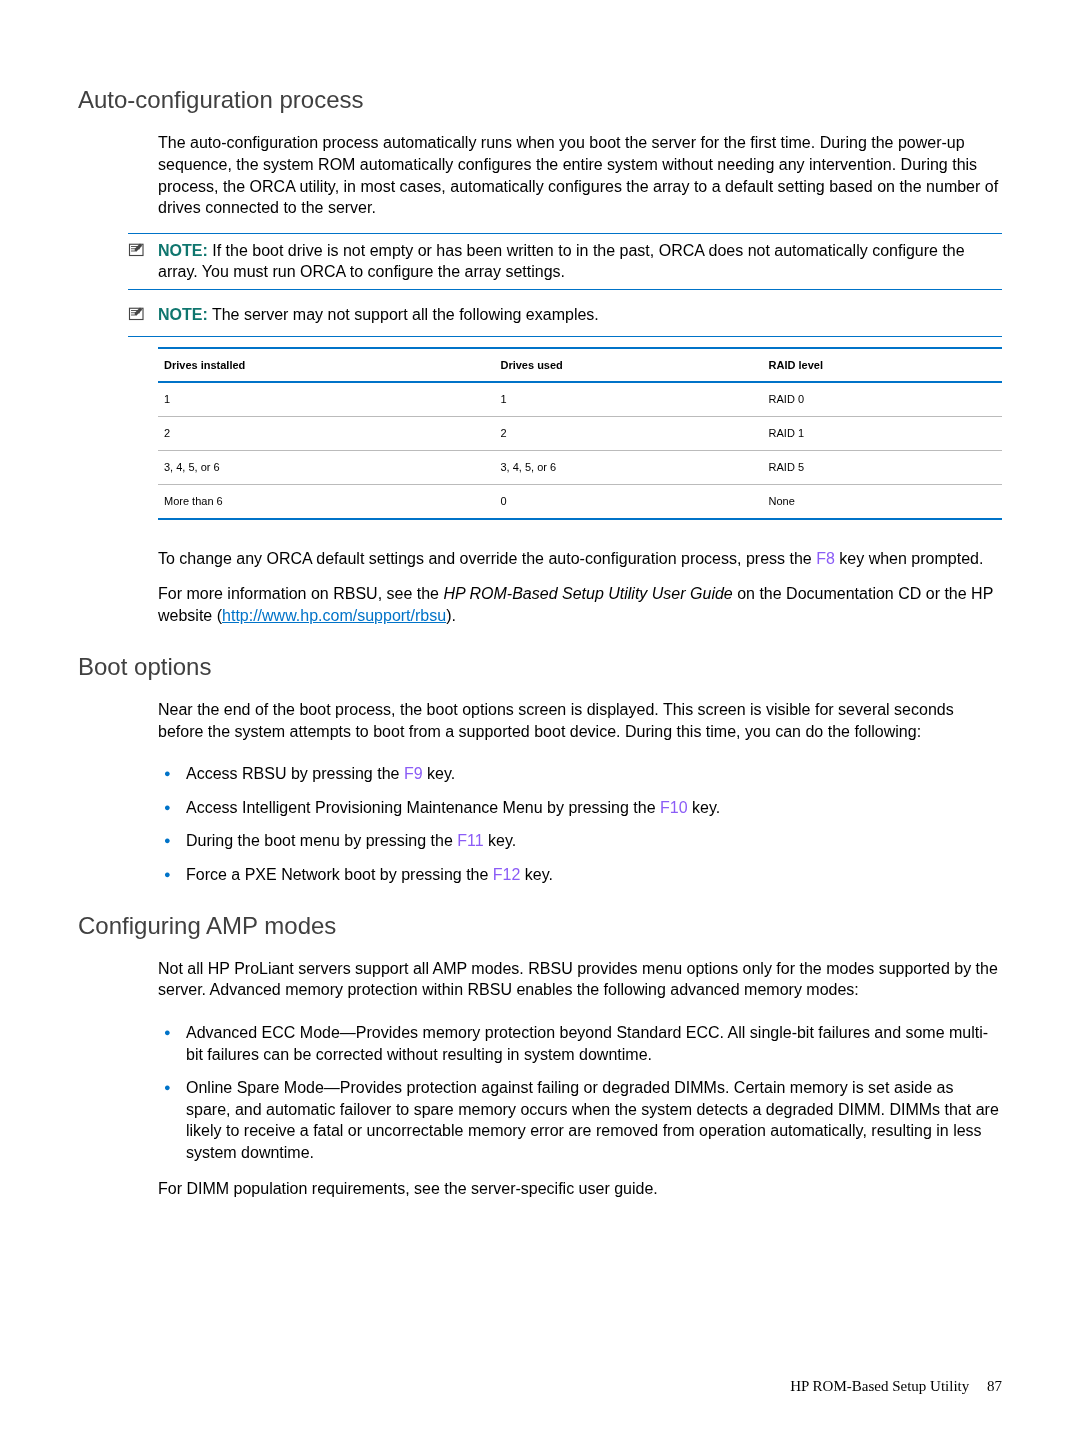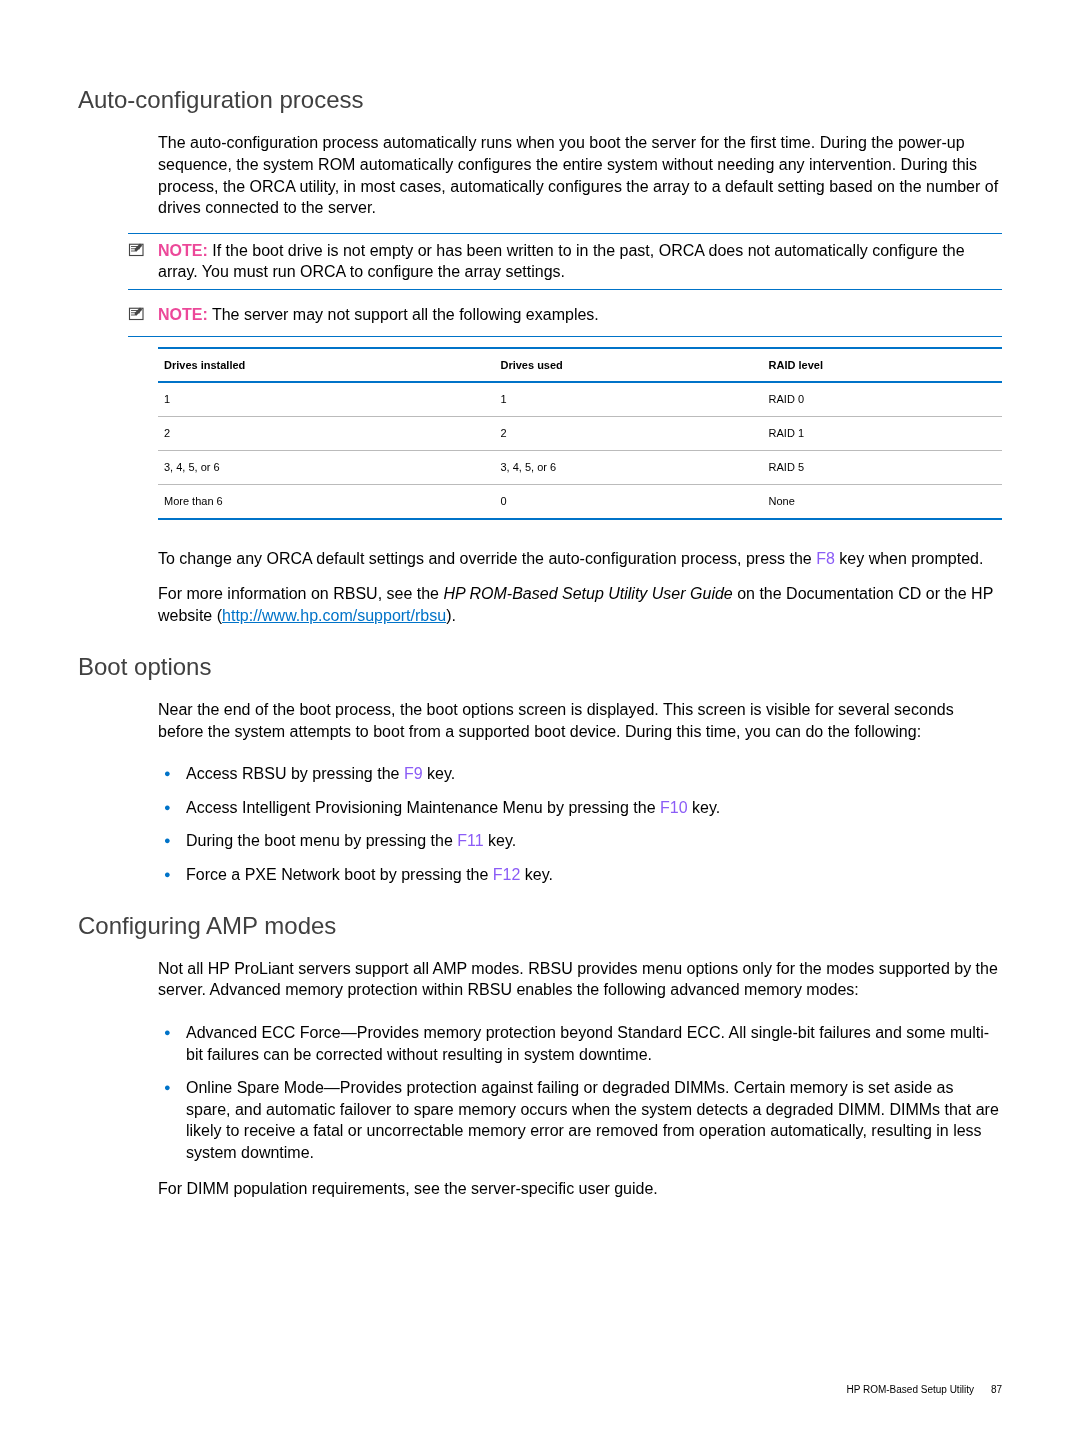--- a/index.html
+++ b/index.html
@@ -34,21 +34,21 @@
     }
     .note-block + .note-block { border-top: none; justify-content: center; }
     .note-icon {
       flex: 0 0 24px;
       margin-right: 6px;
       margin-top: 2px;
     }
     .note-icon svg { width: 18px; height: 18px; }
     .note-text { flex: 1; }
     .note-label {
-      color: #ec4899;
+      color: #0f766e;
       font-weight: bold;
     }
     table.drives {
       border-collapse: collapse;
       width: 100%;
       margin: 8px 0 28px 0;
       font-size: 11px;
     }
     table.drives th, table.drives td {
       text-align: left;
@@ -82,21 +82,22 @@
       top: 0;
       color: #0073c8;
       font-size: 11px;
       line-height: 20px;
     }
     .italic { font-style: italic; }
     .footer {
       position: absolute;
       bottom: 42px;
       right: 78px;
-      font-size: 10px;
+      font-size: 15px;
+      font-family: Liberation Serif, serif;
     }
     .page-num { margin-left: 14px; }
     .notes-wrap { margin-left: 50px; margin-bottom: 10px; }
   </style>
 </head>
 <body>
 
 <h2 class="section">Auto-configuration process</h2>
 <div class="indent">
   <p>The auto-configuration process automatically runs when you boot the server for the first time. During the power-up sequence, the system ROM automatically configures the entire system without needing any intervention. During this process, the ORCA utility, in most cases, automatically configures the array to a default setting based on the number of drives connected to the server.</p>
@@ -190,21 +191,21 @@
     <li>
       <span>Force a PXE Network boot by pressing the </span><span class="key">F12</span><span> key.</span>
     </li>
   </ul>
 </div>
 
 <h2 class="section">Configuring AMP modes</h2>
 <div class="indent">
   <p>Not all HP ProLiant servers support all AMP modes. RBSU provides menu options only for the modes supported by the server. Advanced memory protection within RBSU enables the following advanced memory modes:</p>
   <ul class="bullets">
-    <li>Advanced ECC Force—Provides memory protection beyond Standard ECC. All single-bit failures and some multi-bit failures can be corrected without resulting in system downtime.</li>
+    <li>Advanced ECC Mode—Provides memory protection beyond Standard ECC. All single-bit failures and some multi-bit failures can be corrected without resulting in system downtime.</li>
     <li>Online Spare Mode—Provides protection against failing or degraded DIMMs. Certain memory is set aside as spare, and automatic failover to spare memory occurs when the system detects a degraded DIMM. DIMMs that are likely to receive a fatal or uncorrectable memory error are removed from operation automatically, resulting in less system downtime.</li>
   </ul>
   <p>For DIMM population requirements, see the server-specific user guide.</p>
 </div>
 
 <div class="footer">
   <span>HP ROM-Based Setup Utility</span>
   <span class="page-num">87</span>
 </div>
 

